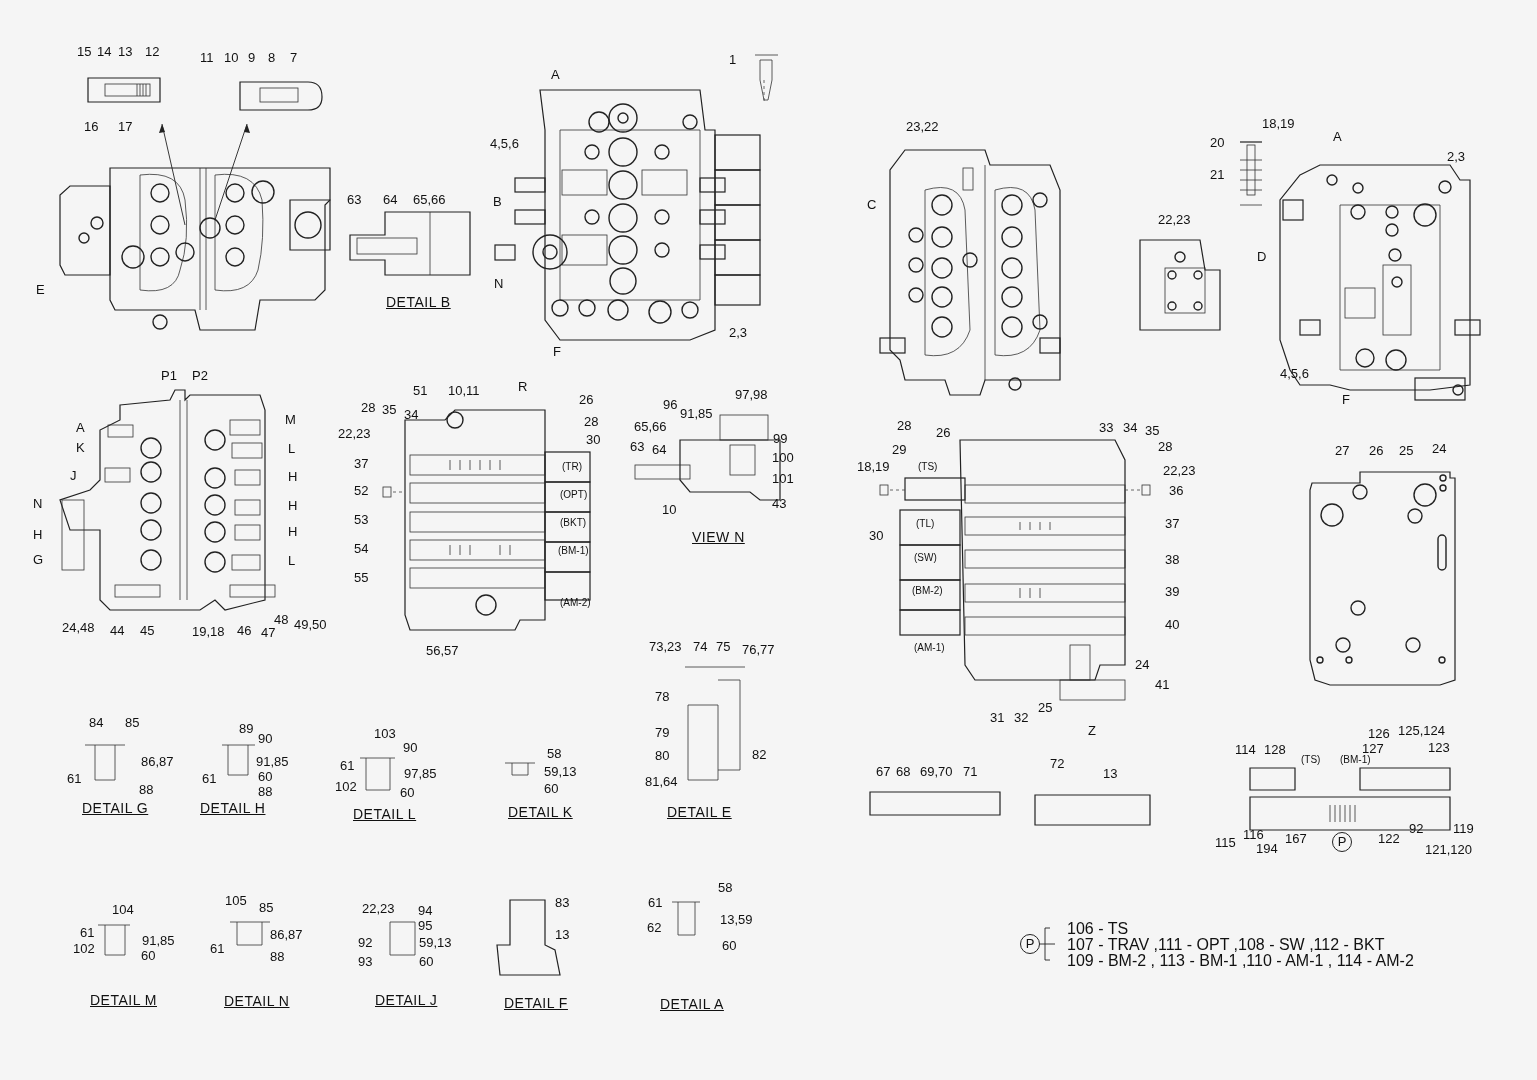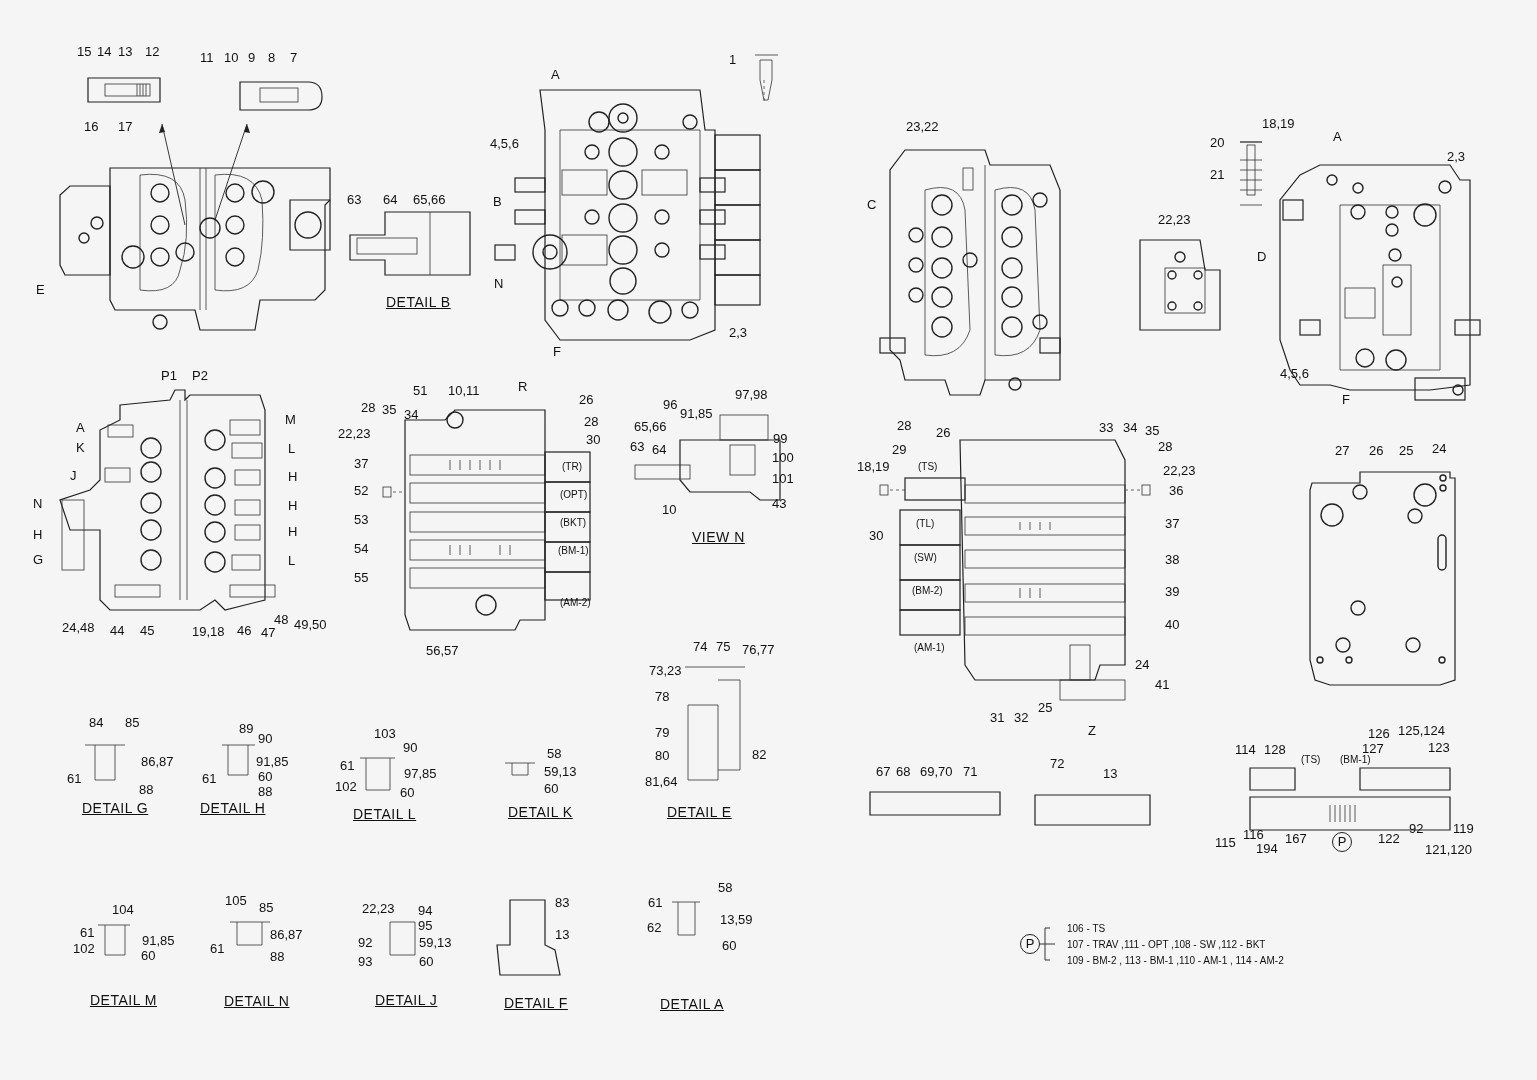--- a/index.html
+++ b/index.html
@@ -7,21 +7,21 @@
          font-family:"Liberation Sans", sans-serif; color:#111; }
   svg.art { position:absolute; left:0; top:0; width:1537px; height:1080px; }
   svg.art .p { fill:none; stroke:#222; stroke-width:1.2; }
   svg.art .t { fill:none; stroke:#333; stroke-width:0.8; }
   svg.art .c { fill:none; stroke:#222; stroke-width:1.4; }
   svg.art .ld { fill:none; stroke:#222; stroke-width:0.9; }
   svg.art .dash { fill:none; stroke:#444; stroke-width:0.8; stroke-dasharray:3 3; }
   .lbl { position:absolute; font-size:13px; line-height:1; white-space:nowrap; }
   .sm { font-size:10px; }
   .cap { position:absolute; font-size:14px; letter-spacing:0.5px; white-space:nowrap;text-decoration:underline; }
-  .legend { position:absolute; font-size:10px; line-height:15px; white-space:nowrap; }
+  .legend { position:absolute; font-size:16px; line-height:15px; white-space:nowrap; }
   .pcirc { position:absolute; width:18px; height:18px; border:1px solid #222; border-radius:50%;
            text-align:center; line-height:18px; font-size:13px; }
 </style>
 </head>
 <body>
 
 <svg class="art" viewBox="0 0 1537 1080">
 
   <g>
     <path class="p" d="M110,168 L330,168 L330,200 L325,205 L325,290 L315,300 L260,300 L255,330 L200,330 L195,310 L115,310 L110,300 Z"></path>
@@ -476,21 +476,21 @@
 </div>
 
 <div>
   <span class="lbl" style="left:547px;top:747px">58</span>
   <span class="lbl" style="left:544px;top:765px">59,13</span>
   <span class="lbl" style="left:544px;top:782px">60</span>
   <span class="cap" style="left:508px;top:804px">DETAIL  K</span>
 </div>
 
 <div>
-  <span class="lbl" style="left:649px;top:664px">73,23</span>
+  <span class="lbl" style="left:649px;top:640px">73,23</span>
   <span class="lbl" style="left:693px;top:640px">74</span>
   <span class="lbl" style="left:716px;top:640px">75</span>
   <span class="lbl" style="left:742px;top:643px">76,77</span>
   <span class="lbl" style="left:655px;top:690px">78</span>
   <span class="lbl" style="left:655px;top:726px">79</span>
   <span class="lbl" style="left:655px;top:749px">80</span>
   <span class="lbl" style="left:752px;top:748px">82</span>
   <span class="lbl" style="left:645px;top:775px">81,64</span>
   <span class="cap" style="left:667px;top:804px">DETAIL  E</span>
 </div>

